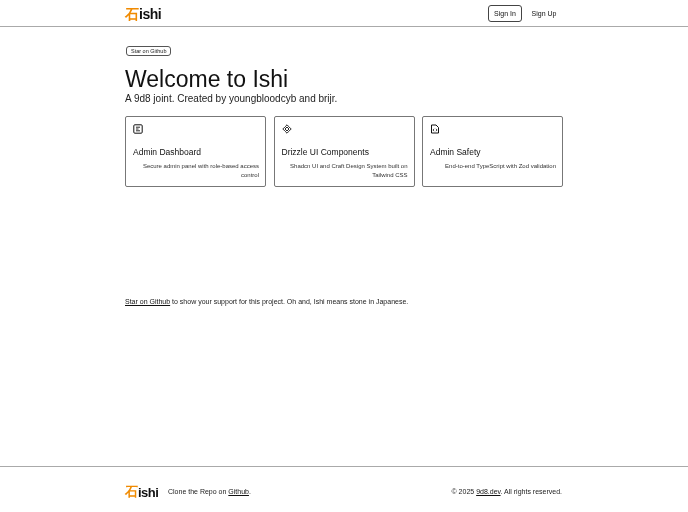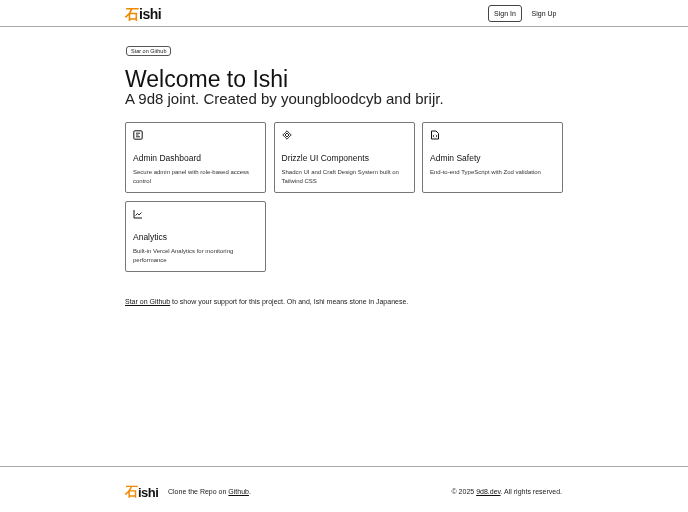--- a/index.html
+++ b/index.html
@@ -6,22 +6,22 @@
   html, body { width: 688px; height: 512px; background: #fff; overflow: hidden; }
   body { font-family: "Liberation Sans", "DejaVu Sans", sans-serif; color: #111; position: relative; }
   .header { position: absolute; top: 0; left: 0; width: 688px; height: 27px; border-bottom: 1.5px solid #aaa; }
   .logo { position: absolute; top: 6px; left: 125px; display: flex; align-items: center; height: 16px; }
   .logo .kanji { color: #f08a00; font-weight: bold; font-size: 14px; line-height: 16px; font-family: "DejaVu Sans", sans-serif; }
   .logo .word { font-weight: bold; font-size: 14px; line-height: 16px; letter-spacing: -0.5px; margin-left: 0px; color: #111; }
   .signin { position: absolute; top: 5px; left: 488px; width: 34px; height: 17px; border: 1px solid #444; border-radius: 3px; font-size: 7px; line-height: 15px; text-align: center; color: #111; }
   .signup { position: absolute; top: 5px; left: 528px; width: 32px; height: 17px; font-size: 7px; line-height: 17px; text-align: center; color: #111; }
   .badge { position: absolute; top: 46px; left: 126px; height: 10px; padding: 0 4px; border: 1px solid #555; border-radius: 3px; font-size: 5.5px; line-height: 8px; color: #222; }
   .title { position: absolute; top: 68px; left: 125px; font-size: 23px; line-height: 22px; color: #111; }
-  .subtitle { position: absolute; top: 93px; left: 125px; font-size: 15px; line-height: 12px; color: #222; text-align: center; }
-  .grid { position: absolute; top: 122px; left: 125px; width: 426px; display: grid; grid-template-columns: 141px 141px 141px; column-gap: 7.5px; row-gap: 7.5px; }
+  .subtitle { position: absolute; top: 93px; left: 125px; font-size: 10px; line-height: 12px; color: #222; text-align: center; }
+  .grid { position: absolute; top: 116px; left: 125px; width: 426px; display: grid; grid-template-columns: 141px 141px 141px; column-gap: 7.5px; row-gap: 7.5px; text-align: right; }
   .card { height: 71px; border: 1px solid #777; border-radius: 2px; padding: 7px 7px; position: relative; }
   .card .icon { width: 10px; height: 10px; display: block; }
   .card .ctitle { position: absolute; top: 30px; left: 7px; font-size: 8.5px; line-height: 11px; color: #111; }
   .card .cdesc { position: absolute; top: 45px; left: 7px; right: 6px; font-size: 6px; line-height: 9px; color: #333; }
   .promo { position: absolute; top: 297px; left: 125px; font-size: 7px; line-height: 10px; color: #222; }
   .promo a { color: #111; text-decoration: underline; }
   .footer { position: absolute; top: 466px; left: 0; width: 688px; height: 46px; border-top: 1.5px solid #aaa; }
   .flogo { position: absolute; top: 18px; left: 125px; display: flex; align-items: center; height: 14px; }
   .flogo .kanji { color: #f08a00; font-weight: bold; font-size: 13px; font-family: "DejaVu Sans", sans-serif; }
   .flogo .word { font-weight: bold; font-size: 13px; letter-spacing: -0.5px; color: #111; }
@@ -62,28 +62,20 @@
     <div class="cdesc">Shadcn UI and Craft Design System built on Tailwind CSS</div>
   </div>
   <div class="card">
     <svg class="icon" viewBox="0 0 10 10">
         <path d="M1.5 1h4.5l2.5 2.5V9h-7Z" fill="none" stroke="#111" stroke-width="1"></path>
         <path d="M4 4.8L3 6L4 7.2M6 4.8L7 6L6 7.2" fill="none" stroke="#111" stroke-width="0.8"></path>
       </svg>
     <div class="ctitle">Admin Safety</div>
     <div class="cdesc">End-to-end TypeScript with Zod validation</div>
   </div>
-  <div class="card">
-    <svg class="icon" viewBox="0 0 10 10">
-        <path d="M1 1v8h8" fill="none" stroke="#111" stroke-width="1"></path>
-        <path d="M2.5 6.5L4.5 4.5L6 6L8.5 3.5" fill="none" stroke="#111" stroke-width="0.9"></path>
-      </svg>
-    <div class="ctitle">Analytics</div>
-    <div class="cdesc">Built-in Vercel Analytics for monitoring performance</div>
-  </div>
 </div>
 
 <p class="promo"><a>Star on Github</a><span> to show your support for this project. Oh and, Ishi means stone in Japanese.</span></p>
 
 <div class="footer">
   <div class="flogo">
     <span class="kanji">石</span>
     <span class="word">ishi</span>
   </div>
   <p class="fclone"><span>Clone the Repo on </span><a>Github</a><span>.</span></p>

